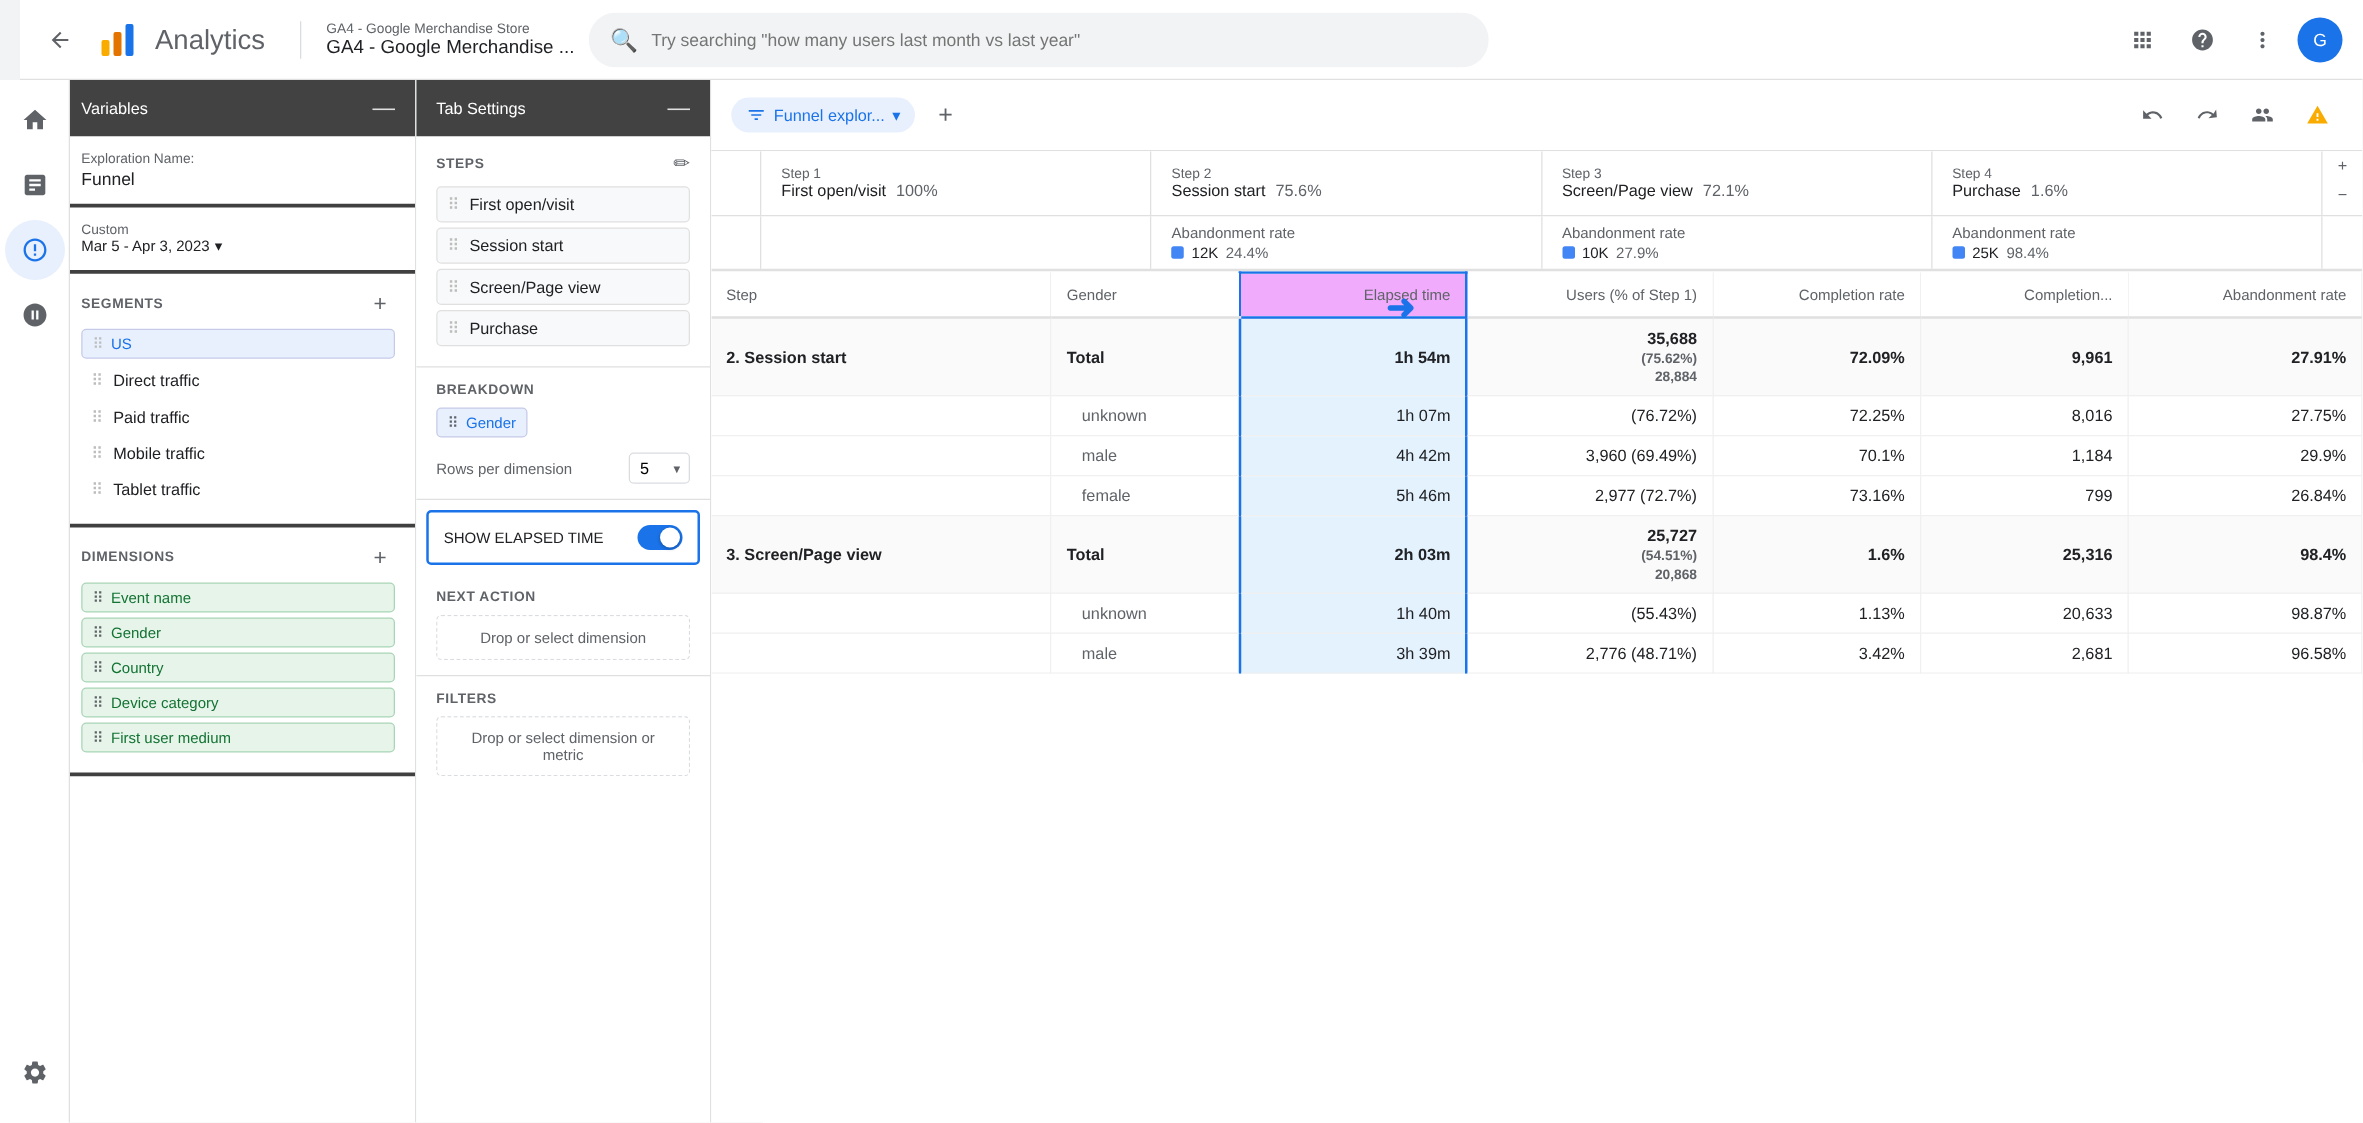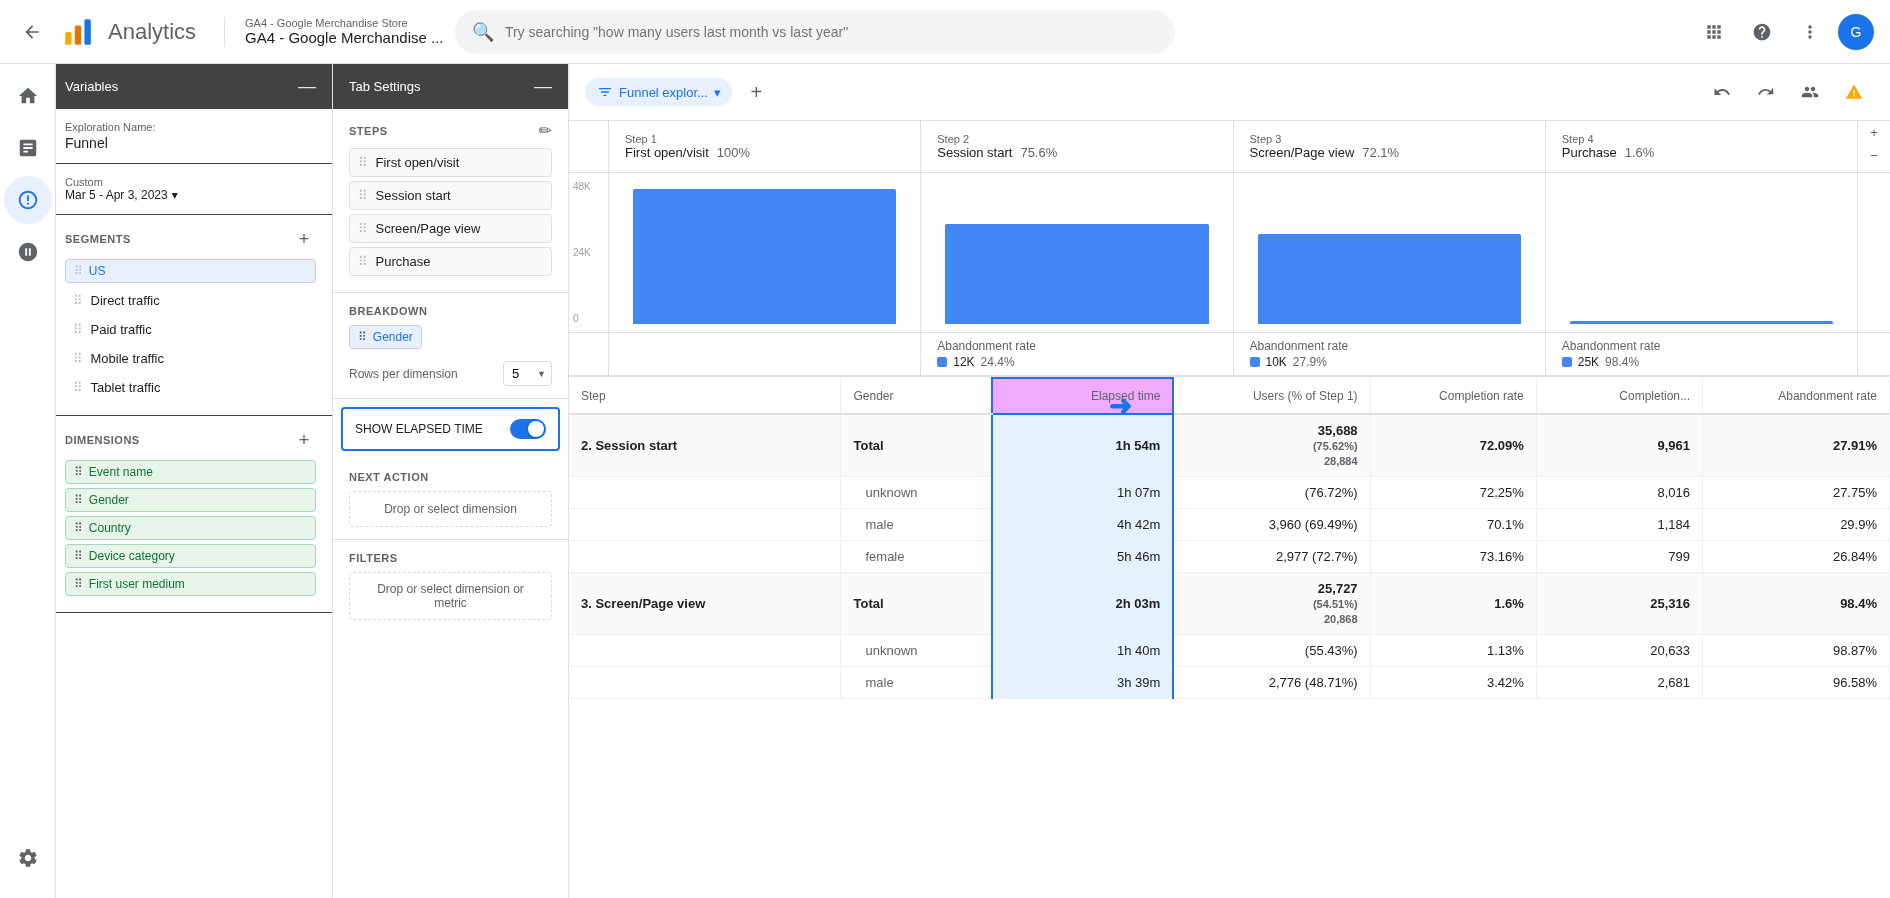--- a/index.html
+++ b/index.html
@@ -2,21 +2,21 @@
 <html><head>
   <meta charset="utf-8">
   <style>
     * { box-sizing: border-box; margin: 0; padding: 0; }
     body { font-family: 'Google Sans', Arial, sans-serif; font-size: 13px; background: #f1f3f4; color: #202124; overflow: hidden; width: 1890px; height: 898px; }
 
     
     .top-nav {
       display: flex; align-items: center; height: 64px;
       background: #fff; border-bottom: 1px solid #e0e0e0;
-      padding: 0 16px; gap: 12px; position: fixed; top: 0; left: 0; right: 0; z-index: 100;
+      padding: 0 16px; gap: 12px; position: fixed; top: 0; left: 16px; right: 0; z-index: 100;
     }
     .nav-back { width: 32px; height: 32px; display: flex; align-items: center; justify-content: center; cursor: pointer; border-radius: 50%; }
     .nav-logo { width: 36px; height: 36px; display: flex; align-items: center; justify-content: center; }
     .nav-logo svg { width: 32px; height: 32px; }
     .nav-app-name { font-size: 22px; color: #5f6368; font-weight: 400; margin-right: 8px; }
     .nav-divider { width: 1px; height: 30px; background: #dadce0; margin: 0 8px; }
     .nav-account-info { display: flex; flex-direction: column; justify-content: center; }
     .nav-property { font-size: 11px; color: #5f6368; }
     .nav-account { font-size: 15px; color: #202124; font-weight: 500; }
     .search-bar {
@@ -47,21 +47,21 @@
     
     .variables-panel {
       width: 284px; min-width: 284px; background: #fff; border-right: 1px solid #e0e0e0;
       display: flex; flex-direction: column; height: calc(898px - 64px); overflow-y: auto;
     }
     .panel-header {
       display: flex; align-items: center; justify-content: space-between;
       padding: 12px 16px; background: #424242; color: #fff; font-size: 13px; font-weight: 500;
     }
     .panel-header-icon { cursor: pointer; font-size: 18px; color: #e0e0e0; }
-    .panel-section { padding: 12px 16px; border-bottom: 1px solid #404040; }
+    .panel-section { padding: 12px 16px; border-bottom: 3px solid #404040; }
     .exploration-label { font-size: 11px; color: #5f6368; margin-bottom: 2px; }
     .exploration-name { font-size: 14px; color: #202124; font-weight: 500; }
 
     .date-range-container { display: flex; align-items: flex-end; justify-content: space-between; }
     .date-label { font-size: 11px; color: #5f6368; }
     .date-value { font-size: 12px; color: #202124; display: flex; align-items: center; gap: 4px; cursor: pointer; }
 
     .section-header { display: flex; align-items: center; justify-content: space-between; margin-bottom: 8px; }
     .section-title { font-size: 11px; font-weight: 600; color: #5f6368; letter-spacing: 0.5px; text-transform: uppercase; }
     .add-btn { width: 24px; height: 24px; border-radius: 50%; display: flex; align-items: center; justify-content: center; cursor: pointer; color: #5f6368; font-size: 18px; }
@@ -464,45 +464,20 @@
             <span style="font-size:13px; color:#202124; font-weight:500;">Purchase</span>
             <span style="font-size:13px; color:#5f6368;">1.6%</span>
           </div>
         </div>
         <div style="width:32px;">
           <div style="padding:4px; cursor:pointer; color:#5f6368; text-align:center;">+</div>
           <div style="padding:4px; cursor:pointer; color:#5f6368; text-align:center;">−</div>
         </div>
       </div>
 
-      <div style="display:flex; height:160px; background:#fff; border-bottom:1px solid #e0e0e0;">
-
-        <div style="width:40px; display:flex; flex-direction:column; justify-content:space-between; padding:8px 4px; border-right:1px solid #e0e0e0;">
-          <span style="font-size:10px; color:#9aa0a6;">48K</span>
-          <span style="font-size:10px; color:#9aa0a6;">24K</span>
-          <span style="font-size:10px; color:#9aa0a6;">0</span>
-        </div>
-
-        <div style="flex:1; min-width:220px; display:flex; align-items:flex-end; padding:8px 24px; border-right:1px solid #e0e0e0;">
-          <div style="width:100%; height:135px; background:#4285f4; border-radius:2px 2px 0 0;"></div>
-        </div>
-
-        <div style="flex:1; min-width:220px; display:flex; align-items:flex-end; padding:8px 24px; border-right:1px solid #e0e0e0;">
-          <div style="width:100%; height:100px; background:#4285f4; border-radius:2px 2px 0 0;"></div>
-        </div>
-
-        <div style="flex:1; min-width:220px; display:flex; align-items:flex-end; padding:8px 24px; border-right:1px solid #e0e0e0;">
-          <div style="width:100%; height:90px; background:#4285f4; border-radius:2px 2px 0 0;"></div>
-        </div>
-
-        <div style="flex:1; min-width:220px; display:flex; align-items:flex-end; padding:8px 24px; border-right:1px solid #e0e0e0;">
-          <div style="width:100%; height:3px; background:#4285f4; border-radius:2px 2px 0 0;"></div>
-        </div>
-        <div style="width:32px;"></div>
-      </div>
 
       <div style="display:flex; background:#fff; border-bottom:2px solid #e0e0e0;">
         <div style="width:40px; border-right:1px solid #e0e0e0;"></div>
         <div style="flex:1; min-width:220px; padding:6px 16px; border-right:1px solid #e0e0e0;"></div>
         <div style="flex:1; min-width:220px; padding:6px 16px; border-right:1px solid #e0e0e0;">
           <div style="font-size:12px; color:#5f6368; margin-bottom:2px;">Abandonment rate</div>
           <div style="display:flex; align-items:center; gap:6px;">
             <span style="width:10px; height:10px; background:#4285f4; border-radius:2px; display:inline-block;"></span>
             <span style="font-size:12px; color:#202124;">12K</span>
             <span style="font-size:12px; color:#5f6368;">24.4%</span>

